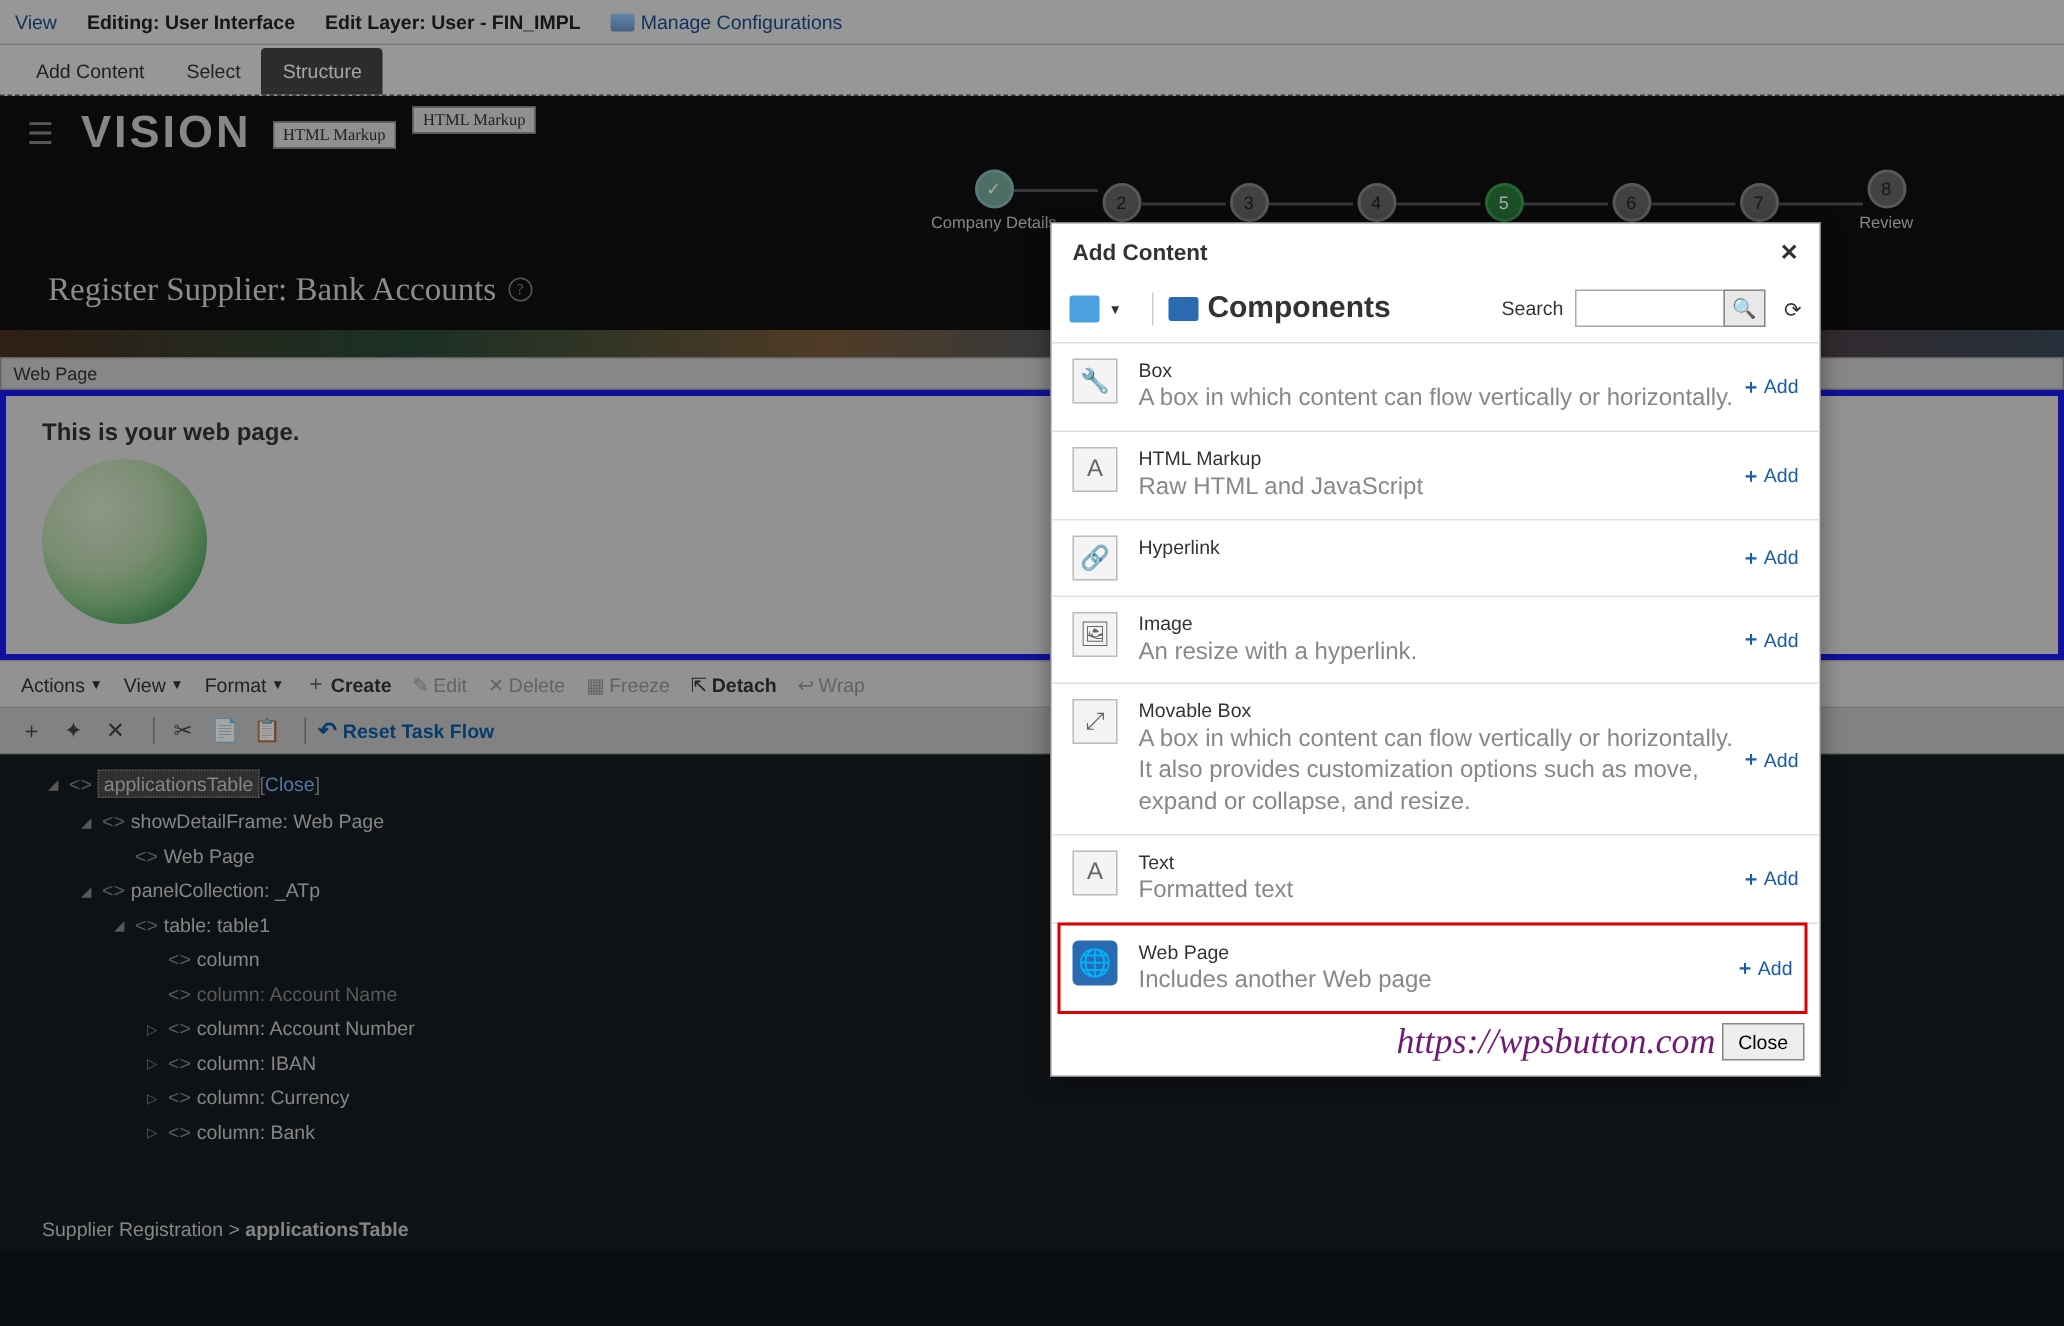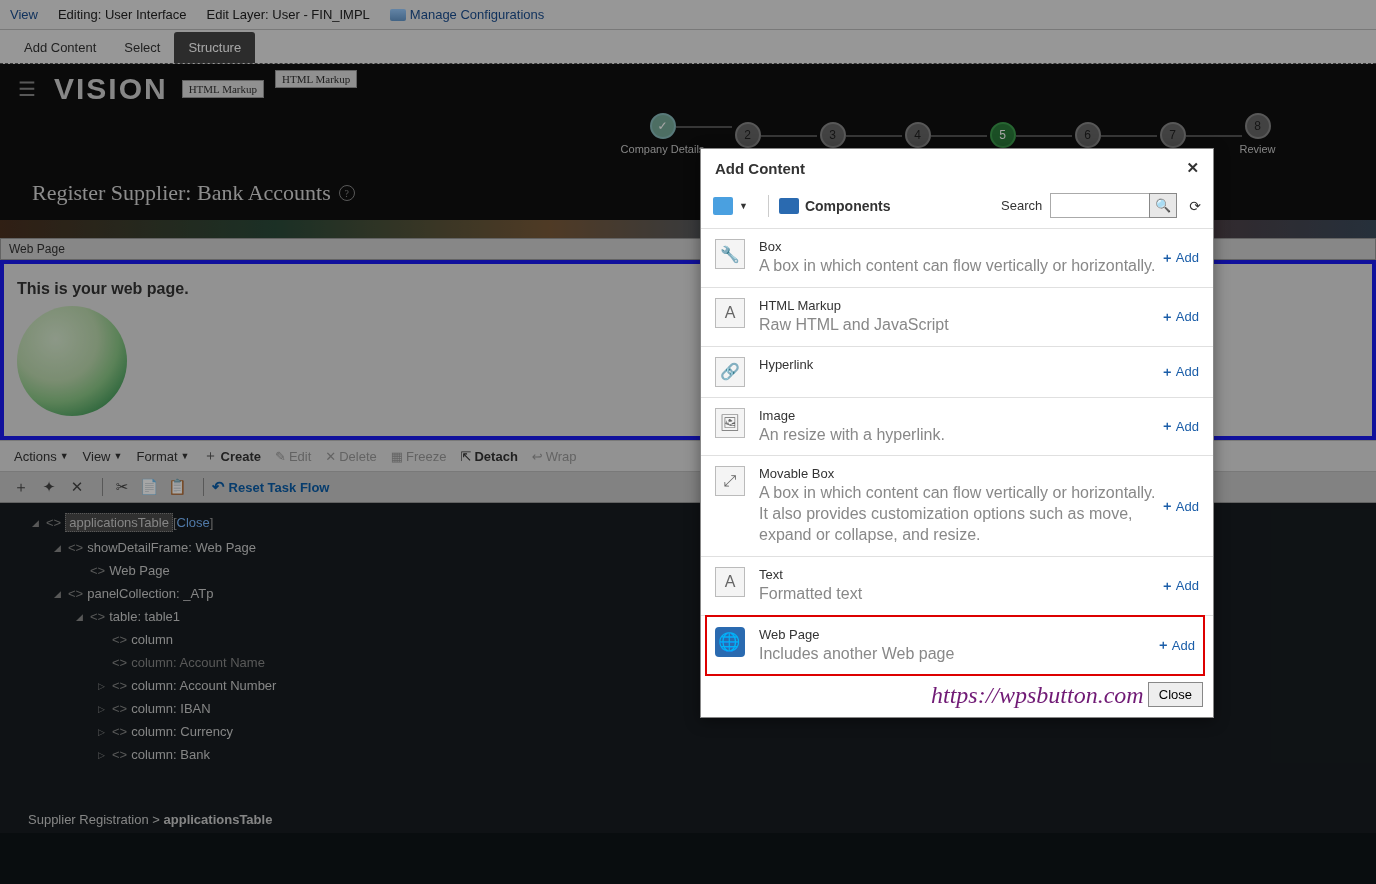--- a/index.html
+++ b/index.html
@@ -3,21 +3,21 @@
 <meta charset="utf-8">
 <style>
 * { box-sizing: border-box; margin: 0; padding: 0; }
 body { font-family: Arial, Helvetica, sans-serif; font-size: 12px; background: #0e1418; width: 1376px; height: 884px; overflow: hidden; position: relative; }
 
 .overlay { position: absolute; inset: 0; background: rgba(0,0,0,0.35); z-index: 50; pointer-events: none; }
 
 
 .topbar { background: #e8e8e8; height: 30px; display: flex; align-items: center; padding: 0 10px; border-bottom: 1px solid #bbb; font-size: 13px; color: #222; }
 .topbar .link { color: #1a4d8f; margin-right: 20px; cursor: pointer; }
-.topbar .bold { font-weight: normal; margin-right: 20px; text-align: right; }
+.topbar .bold { font-weight: bold; margin-right: 20px; text-align: right; }
 .topbar .mc-icon { width: 16px; height: 12px; background: linear-gradient(#9cf, #69c); margin-right: 4px; border-radius: 2px; }
 .topbar .mc { color: #1a4d8f; display: flex; align-items: center; }
 
 .tabrow { background: #e8e8e8; height: 34px; display: flex; align-items: flex-end; padding: 0 10px; border-bottom: 1px dashed #555; }
 .tabrow .tab { padding: 8px 14px; color: #333; font-size: 13px; cursor: pointer; }
 .tabrow .tab.active { background: #444; color: #fff; border-radius: 3px 3px 0 0; }
 
 .darkhdr { background: #101010; height: 50px; display: flex; align-items: center; padding: 0 18px; position: relative; }
 .hamburger { color: #888; font-size: 20px; margin-right: 18px; }
 .logo { font-family: Impact, sans-serif; font-size: 30px; letter-spacing: 2px; color: #d0d0d0; font-weight: bold; }
@@ -33,21 +33,21 @@
 .step-line { position: absolute; top: 13px; left: 56px; width: 56px; height: 2px; background: #555; }
 .step-label { color: #ccc; font-size: 11px; text-align: center; margin-top: 4px; line-height: 1.2; }
 
 .pagetitle-row { background: #101010; padding: 8px 32px 14px; }
 .pagetitle { font-family: Georgia, serif; font-size: 22px; color: #d8d8d8; display: flex; align-items: center; }
 .help-icon { margin-left: 8px; color: #888; border: 1px solid #888; border-radius: 50%; width: 16px; height: 16px; font-size: 10px; display: inline-flex; align-items: center; justify-content: center; }
 
 .ribbon { height: 18px; background: linear-gradient(90deg,#4a3020 0%,#2a4a3a 20%,#7a5a3a 40%,#3a5a7a 60%,#5a3a3a 80%,#3a4a5a 100%); }
 
 .sel-banner { background: #cfcfcf; border: 1px solid #999; padding: 3px 8px; font-size: 12px; color: #333; }
-.webpage-frame { border: 4px solid #1a1af0; background: #e0e0e0; padding: 16px 13px 20px; min-height: 180px; }
+.webpage-frame { border: 4px solid #1a1af0; background: #e0e0e0; padding: 16px 24px 20px; min-height: 180px; }
 .wp-title { font-size: 16px; font-weight: bold; color: #333; margin-bottom: 8px; }
 .globe { width: 110px; height: 110px; border-radius: 50%; background: radial-gradient(circle at 35% 30%, #d8ead0 0%, #bcd9ae 40%, #8cc887 60%, #4aa05f 80%, #2a7040 100%); }
 
 .toolbar { background: #e0e0e0; border-top: 1px solid #bbb; border-bottom: 1px solid #bbb; padding: 6px 14px; display: flex; align-items: center; font-size: 13px; color: #333; }
 .toolbar .item { margin-right: 14px; display: inline-flex; align-items: center; cursor: pointer; }
 .toolbar .caret { margin-left: 3px; font-size: 9px; }
 .toolbar .plus { color: #555; font-size: 14px; margin-right: 3px; }
 .toolbar .dis { color: #999; }
 .toolbar .icon { margin-right: 3px; }
 
@@ -74,21 +74,21 @@
 
 
 .dialog { position: absolute; left: 700px; top: 148px; width: 514px; background: #fff; border: 1px solid #888; box-shadow: 0 3px 14px rgba(0,0,0,0.4); z-index: 100; }
 .dialog-hdr { display: flex; align-items: center; justify-content: space-between; padding: 10px 14px; font-size: 15px; font-weight: bold; color: #333; }
 .dialog-close { cursor: pointer; color: #333; font-size: 15px; }
 .dlg-toolbar { display: flex; align-items: center; padding: 6px 12px 10px; }
 .folder-up { width: 20px; height: 18px; background: #4aa0e0; border-radius: 2px; position: relative; margin-right: 6px; }
 .dropdown-caret { font-size: 9px; color: #333; margin-right: 10px; }
 .dlg-sep { width: 1px; height: 22px; background: #ccc; margin: 0 10px; }
 .folder-open { width: 20px; height: 16px; background: #2a6ab0; border-radius: 2px; margin-right: 6px; }
-.comp-label { font-size: 14px; font-weight: bold; color: #333; }
+.comp-label { font-size: 20px; font-weight: bold; color: #333; }
 .dlg-spacer { flex: 1; }
 .search-lbl { font-size: 13px; color: #333; margin-right: 8px; }
 .search-input { width: 100px; height: 25px; border: 1px solid #aaa; padding: 0 4px; }
 .search-btn { width: 28px; height: 25px; border: 1px solid #888; background: #e8e8e8; margin-left: -1px; display: inline-flex; align-items: center; justify-content: center; cursor: pointer; }
 .refresh-icon { margin-left: 12px; color: #333; cursor: pointer; font-size: 14px; }
 
 .component-list { border-top: 1px solid #e0e0e0; }
 .comp-row { display: flex; padding: 10px 14px; border-bottom: 1px solid #e0e0e0; position: relative; }
 .comp-row.web { border: 2px solid #d00; margin: -1px 8px 0 4px; padding: 10px 8px; }
 .comp-icon { width: 30px; height: 30px; margin-right: 14px; flex-shrink: 0; display: flex; align-items: center; justify-content: center; border: 1px solid #bbb; background: #f4f4f4; font-size: 16px; color: #666; }

